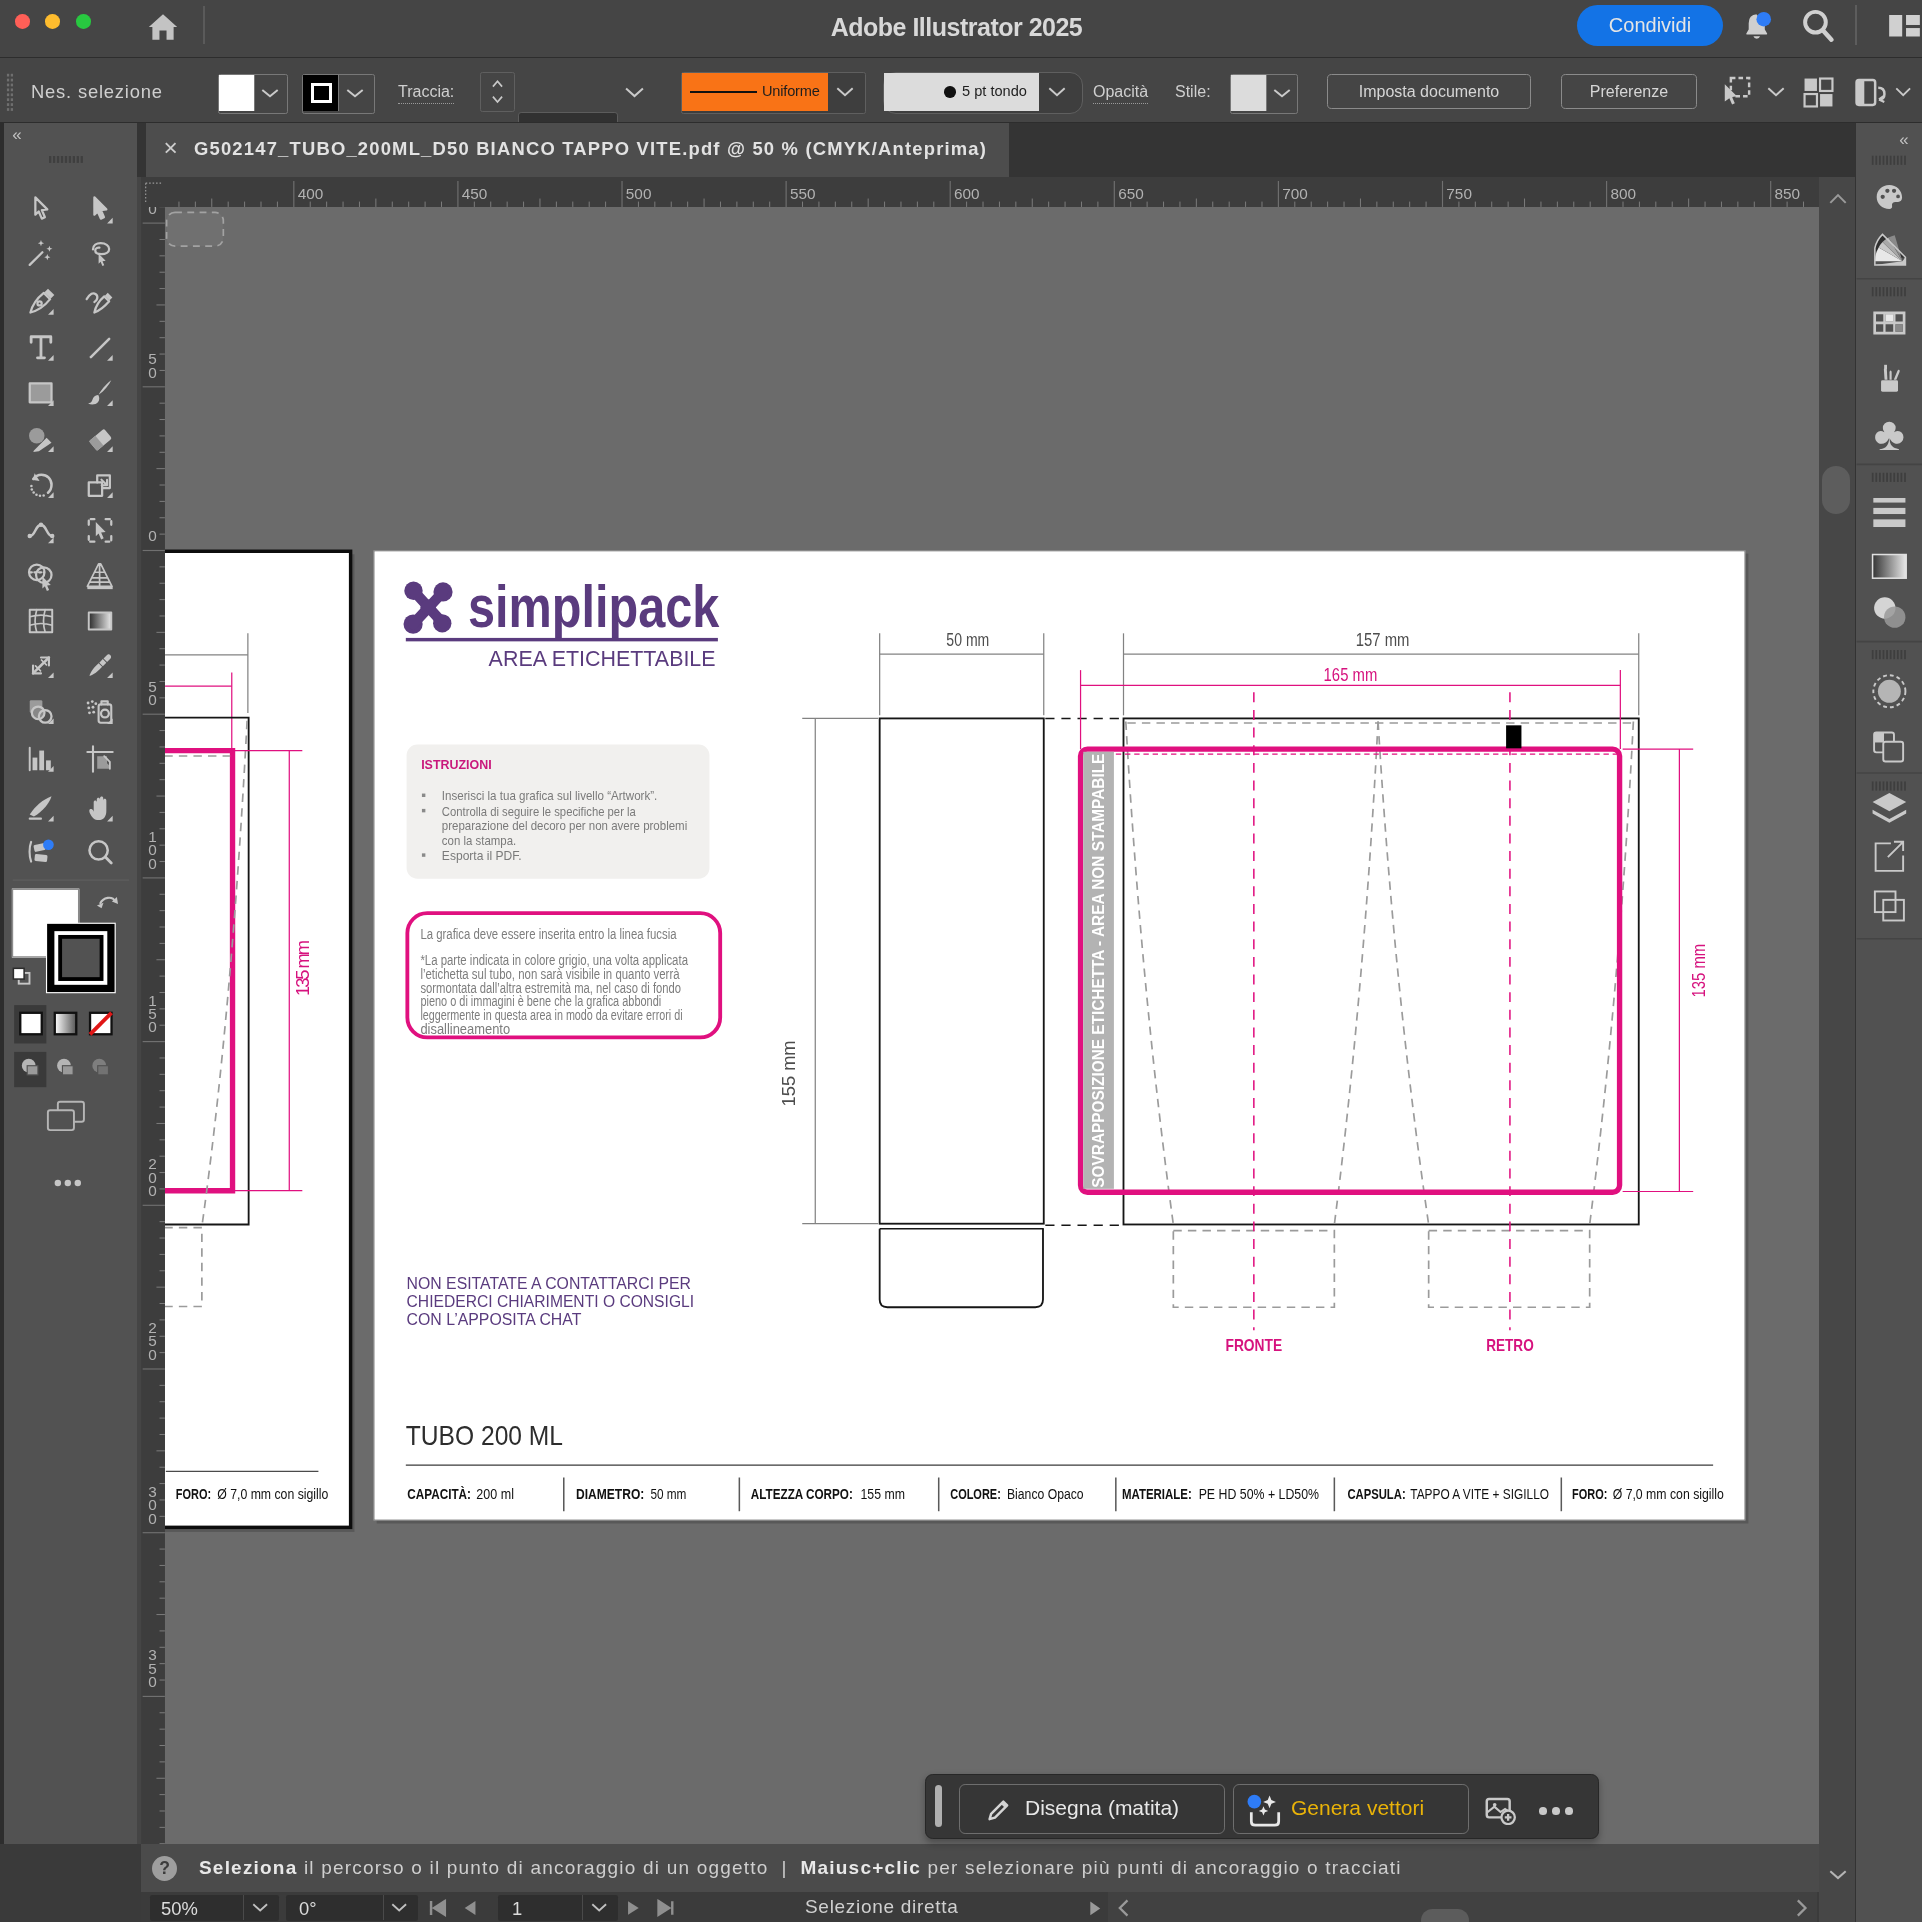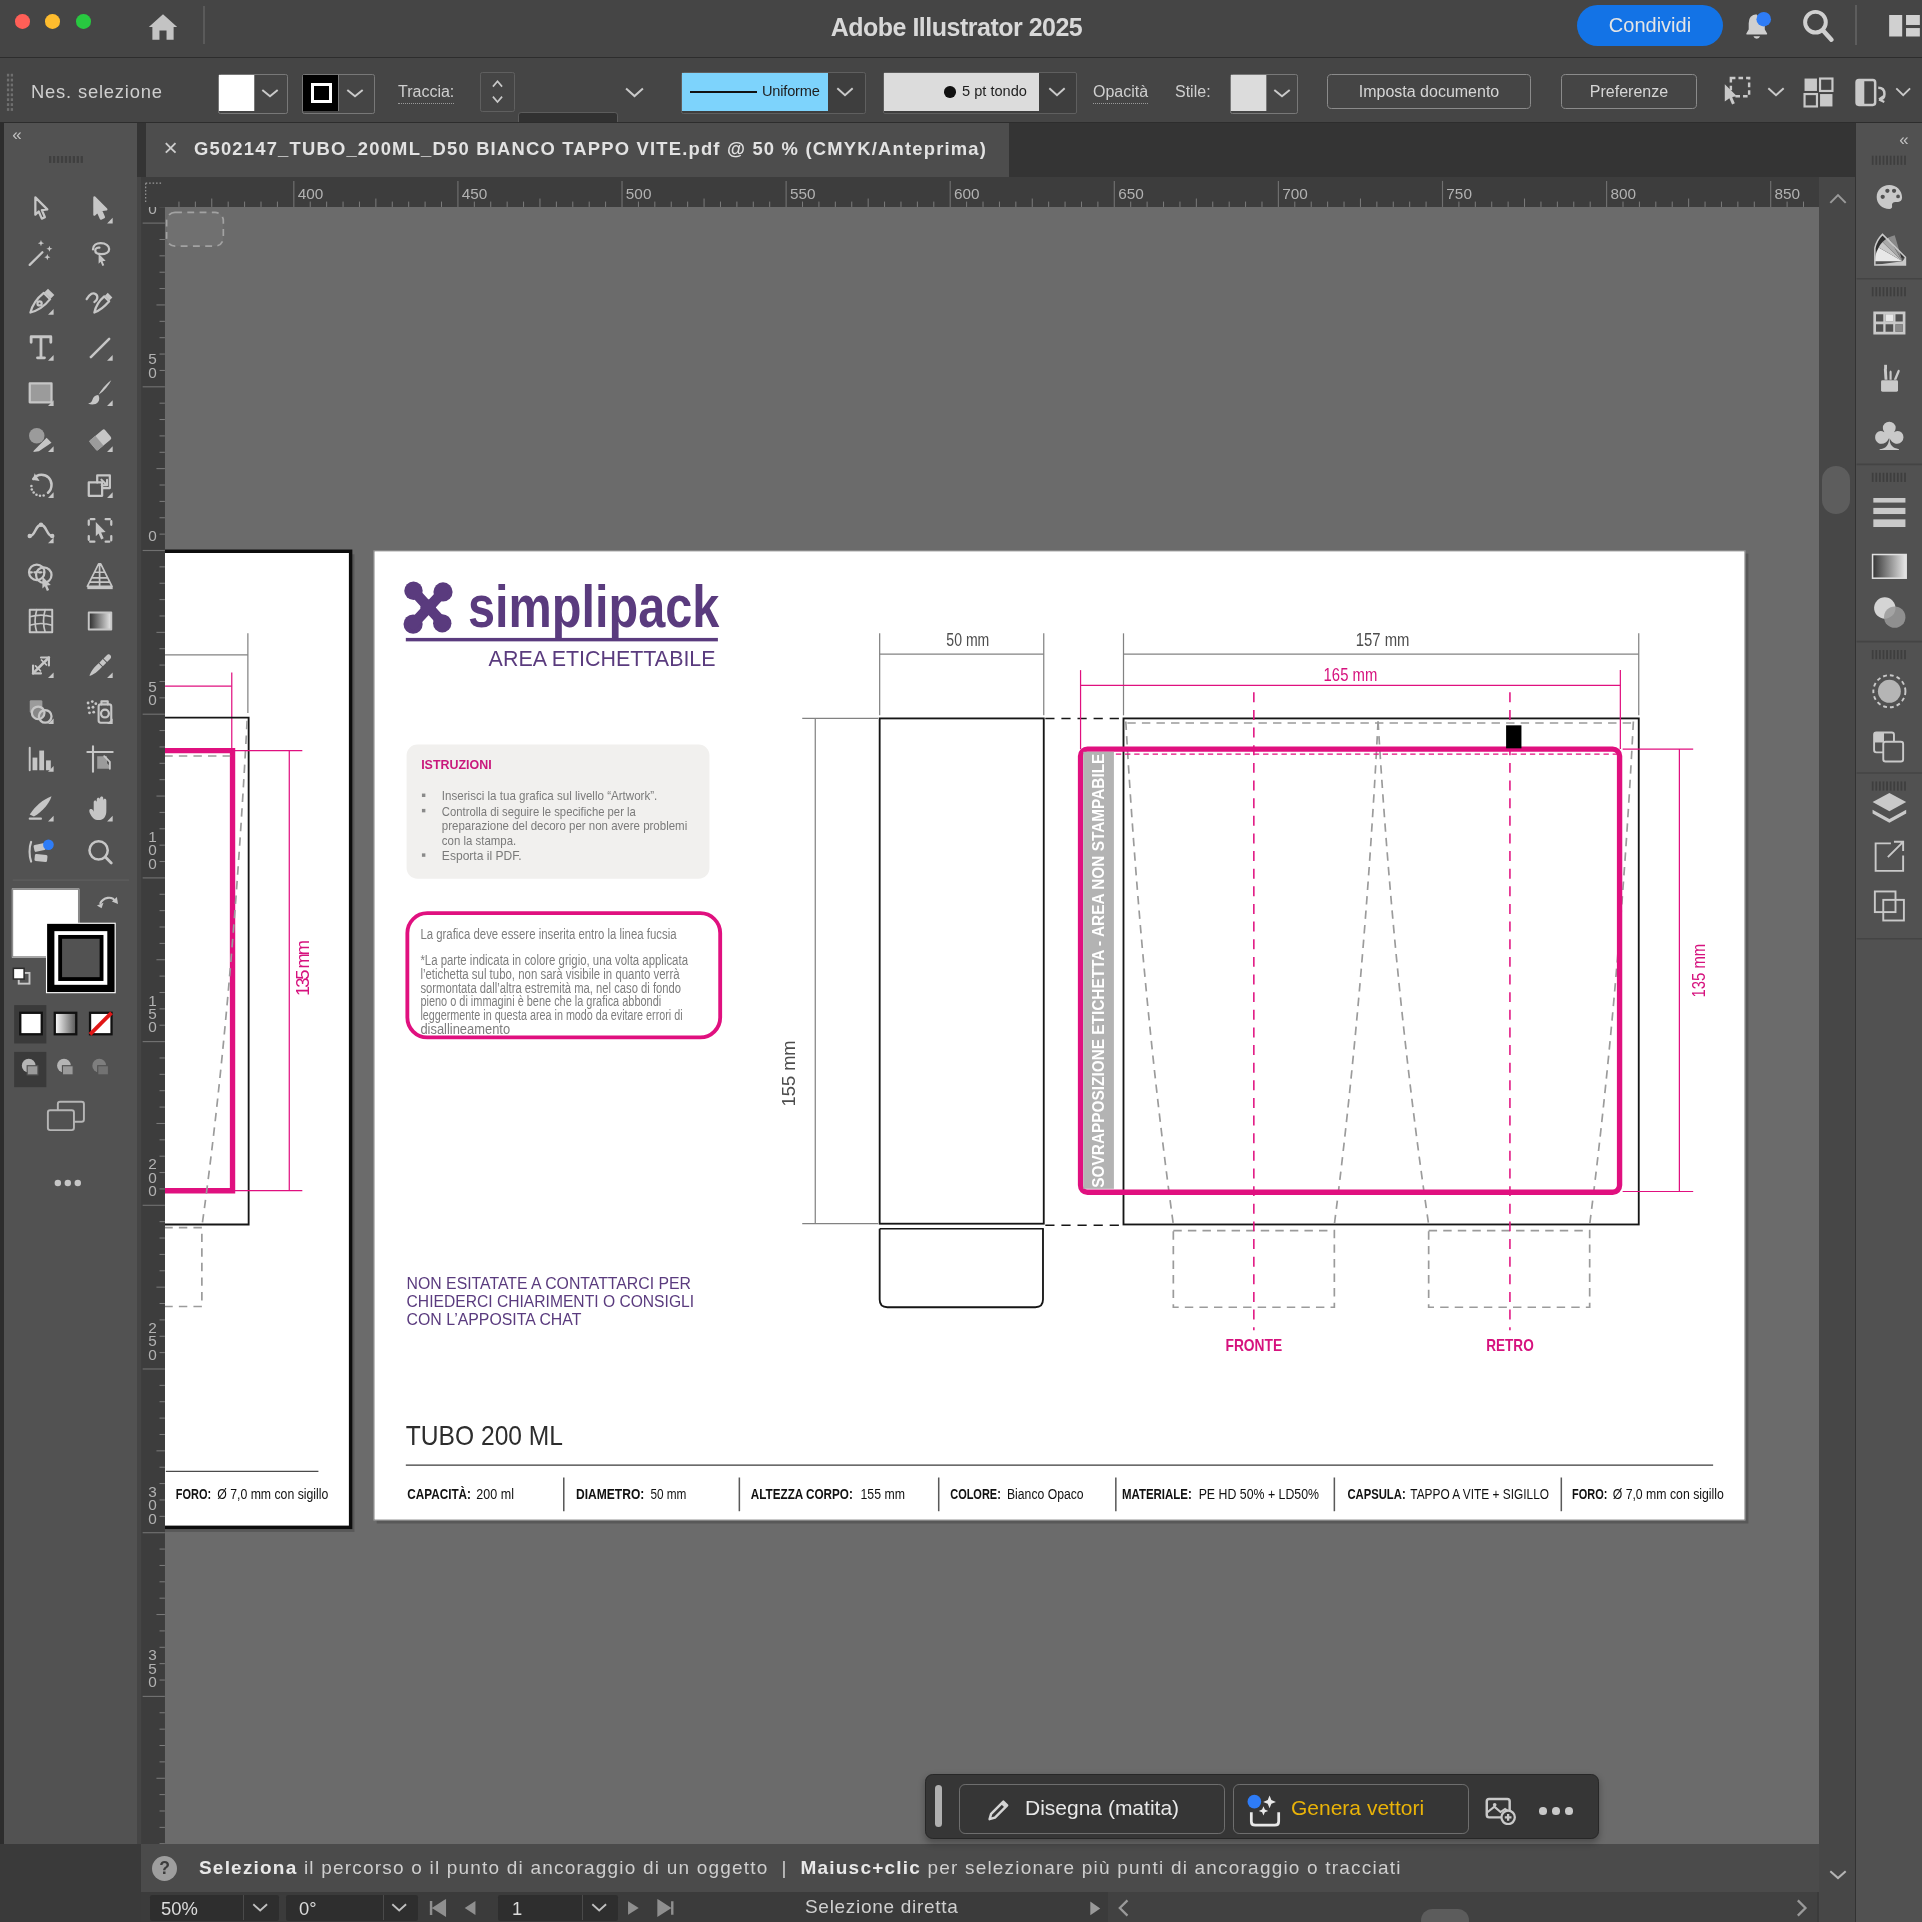--- a/index.html
+++ b/index.html
@@ -95,29 +95,29 @@
        <svg class="abs" style="left:10px;top:6.1px" width="13" height="26" viewBox="0 0 17 34">
       <path d="M2.5 10 L8.5 3 L14.5 10" stroke="#c9c9c9" stroke-width="2.2" fill="none"></path>
       <path d="M2.5 23 L8.5 30 L14.5 23" stroke="#c9c9c9" stroke-width="2.2" fill="none"></path>
     </svg>
   </div>
 <div class="abs field" style="left:518px;top:72px;width:98px;height:38px;font-size:16px;line-height:37px;text-indent:12.3px;">1 pt</div>
 <svg class="abs" style="left:623px;top:86px" width="23" height="14" viewBox="0 0 30 18">
     <path d="M4 3 L15 13 L26 3" stroke="#c9c9c9" stroke-width="2.6" fill="none"></path>
   </svg>
 <div class="abs" style="left:681px;top:72px;width:183px;height:40px;border:1.2px solid #5f5f5f;border-radius:2.3px;background:#3e3e3e;">
-      <div class="abs" style="left:0;top:0;width:146px;height:38px;background:#7dd3fc;">
+      <div class="abs" style="left:0;top:0;width:146px;height:38px;background:#f97316;">
         <div class="abs" style="left:8.4px;top:18px;width:67px;height:1.9px;background:#111;"></div>
         <div class="abs" style="left:80px;top:10px;color:#1e1e1e;font-size:14.6px;letter-spacing:-0.2px;">Uniforme</div>
       </div>
       <svg class="abs" style="left:153px;top:13px" width="20" height="12.3" viewBox="0 0 26 16">
       <path d="M3 3 L13 12 L23 3" stroke="#c9c9c9" stroke-width="2.6" fill="none"></path>
     </svg>
   </div>
-<div class="abs" style="left:883px;top:72px;width:192px;height:40px;border:1.2px solid #5f5f5f;border-radius:2px;background:#3e3e3e;">
+<div class="abs" style="left:883px;top:72px;width:192px;height:40px;border:1.2px solid #5f5f5f;border-radius:13px;background:#3e3e3e;padding-left:6px;">
       <div class="abs" style="left:0;top:0;width:155px;height:38px;background:#dcdcdc;">
         <div class="abs" style="left:60px;top:13px;width:11.5px;height:11.5px;border-radius:50%;background:#111;"></div>
         <div class="abs" style="left:78px;top:10px;color:#1e1e1e;font-size:14.6px;">5 pt tondo</div>
       </div>
       <svg class="abs" style="left:163px;top:13px" width="20" height="12.3" viewBox="0 0 26 16">
       <path d="M3 3 L13 12 L23 3" stroke="#c9c9c9" stroke-width="2.6" fill="none"></path>
     </svg>
   </div>
 <div class="abs ltext" style="left:1093px;top:83px;border-bottom:1.5px dotted #9a9a9a;padding-bottom:2.3px;">Opacità</div>
 <div class="abs ltext" style="left:1175px;top:83px;">Stile:</div>

